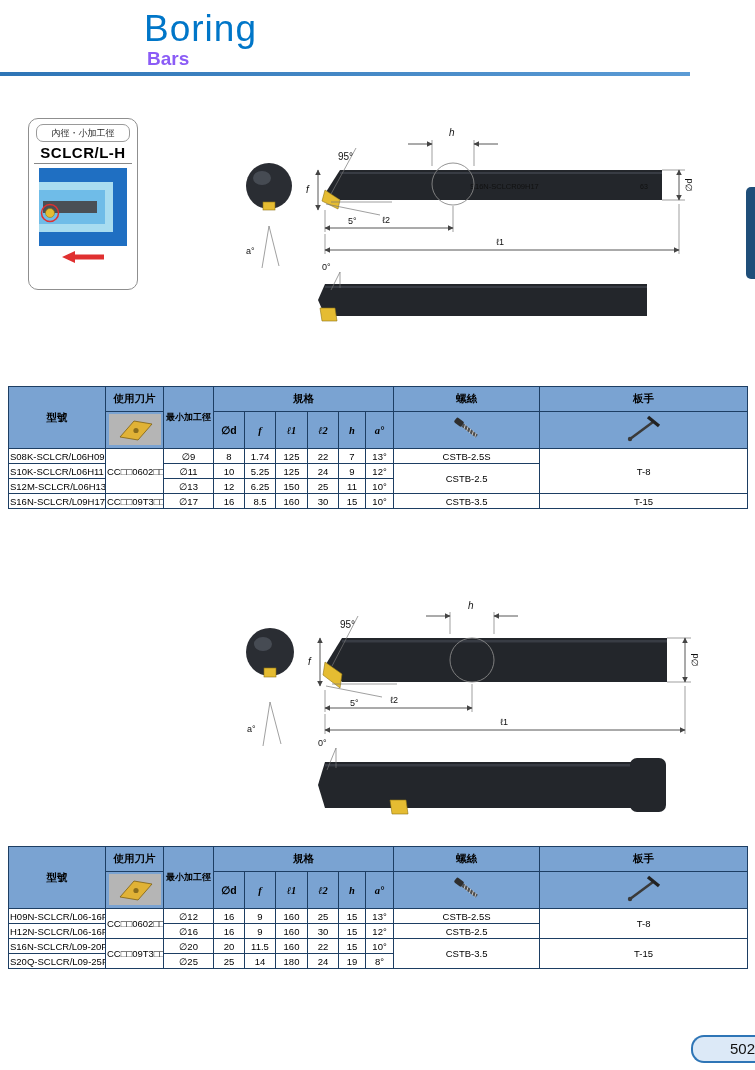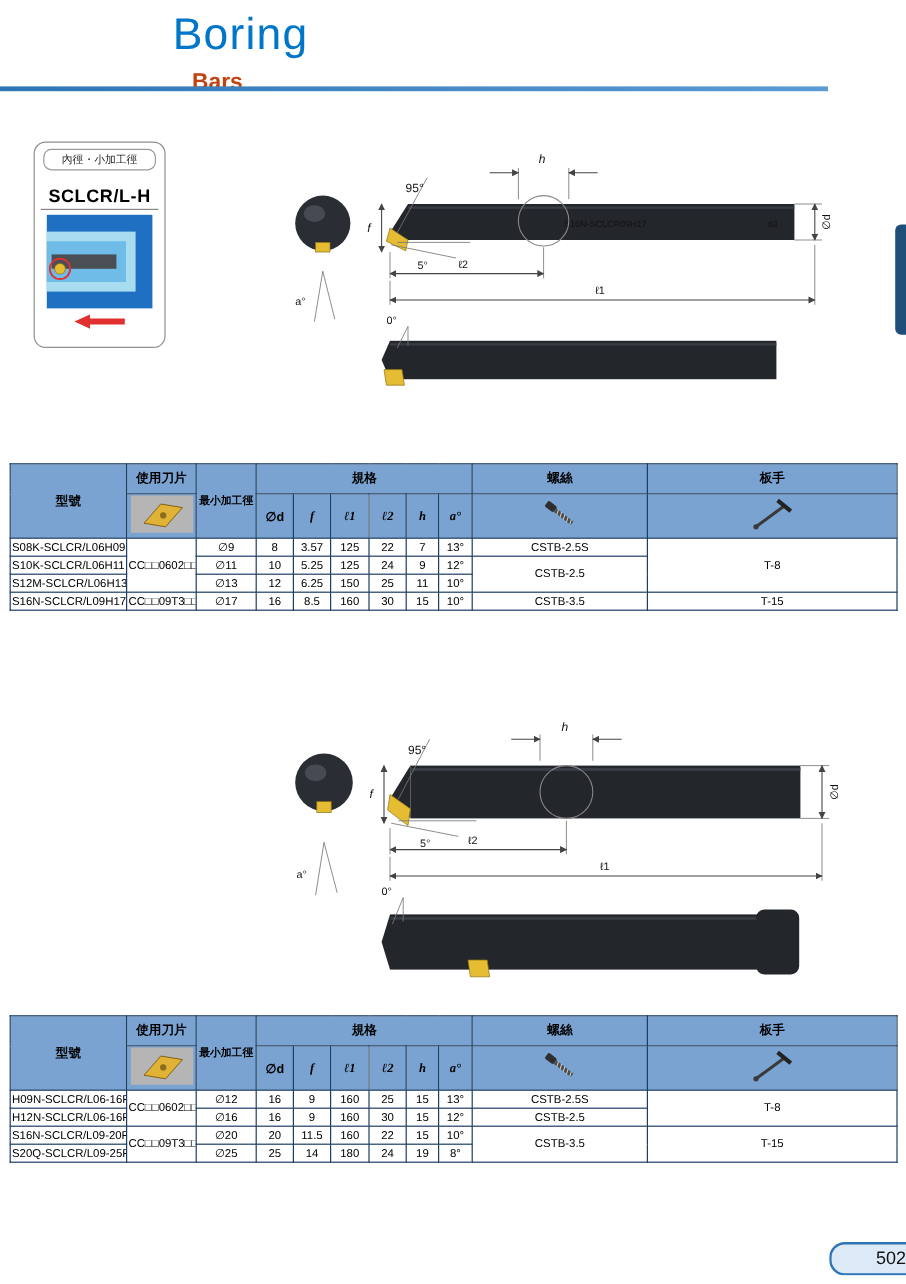--- a/index.html
+++ b/index.html
@@ -2,35 +2,35 @@
 <html><head>
 <meta charset="utf-8">
 <style>
   html,body { margin:0; padding:0; background:#e9e9e9; }
   .page { position:relative; width:755px; height:1070px; background:#ffffff;
           font-family:"Liberation Sans", sans-serif; overflow:hidden; margin:0 auto; }
 
   
   .title-boring { position:absolute; left:144px; top:8px; font-size:37px; font-weight:normal;
                   color:#0076C8; letter-spacing:1px; }
-  .title-bars   { position:absolute; left:147px; top:58px; font-size:19px; font-weight:bold; color:#c2410c;margin-left:13px; }
+  .title-bars   { position:absolute; left:147px; top:48px; font-size:19px; font-weight:bold; color:#8b5cf6; }
   .title-zh     { position:absolute; left:292px; top:14px; font-size:33px; font-weight:bold;
                   color:#000; letter-spacing:3px; }
   .header-rule  { position:absolute; left:0; top:72px; width:690px; height:4px;
                   background:linear-gradient(to right,#2E75B6,#5B9BD5); }
   .side-tab     { position:absolute; right:0; top:187px; width:9px; height:92px;
                   background:#1F4E79; border-radius:5px 0 0 5px; }
 
   
   .badge { position:absolute; left:28px; width:110px; height:172px; border:1.5px solid #8f8f8f;
            border-radius:10px; background:#fff; box-sizing:border-box; }
   .b1 { top:118px; }  .b2 { top:604px; }
   .badge-sub   { margin:5px 7px 0; border:1px solid #9a9a9a; border-radius:7px; font-size:9px;
                  text-align:center; padding:1.5px 0; color:#222; }
-  .badge-title { font-size:15px; font-weight:bold; text-align:center; margin-top:13px; letter-spacing:.5px; }
+  .badge-title { font-size:15px; font-weight:bold; text-align:center; margin-top:2px; letter-spacing:.5px; }
   .badge-line  { height:1px; background:#888; margin:2px 5px; }
   .badge-pic, .badge-arrow { display:block; margin:2px auto 0; }
 
   
   .drawing { position:absolute; }
   .d1 { left:222px; top:122px; }
   .d2 { left:222px; top:598px; }
   svg text { font-family:"Liberation Sans", sans-serif; fill:#111; }
   .dim { stroke:#444; stroke-width:0.9; fill:none; }
   .ext { stroke:#777; stroke-width:0.7; fill:none; }
@@ -212,21 +212,21 @@
           </svg>
         </th>
       </tr>
     </thead>
     <tbody>
       <tr>
         <td class="model-cell">S08K-SCLCR/L06H09</td>
         <td rowspan="3">CC□□0602□□</td>
         <td>∅9</td>
         <td>8</td>
-        <td>3.57</td>
+        <td>1.74</td>
         <td>125</td>
         <td>22</td>
         <td>7</td>
         <td>13°</td>
         <td>CSTB-2.5S</td>
         <td rowspan="3">T-8</td>
       </tr>
       <tr>
         <td class="model-cell">S10K-SCLCR/L06H11</td>
         <td>∅11</td>

